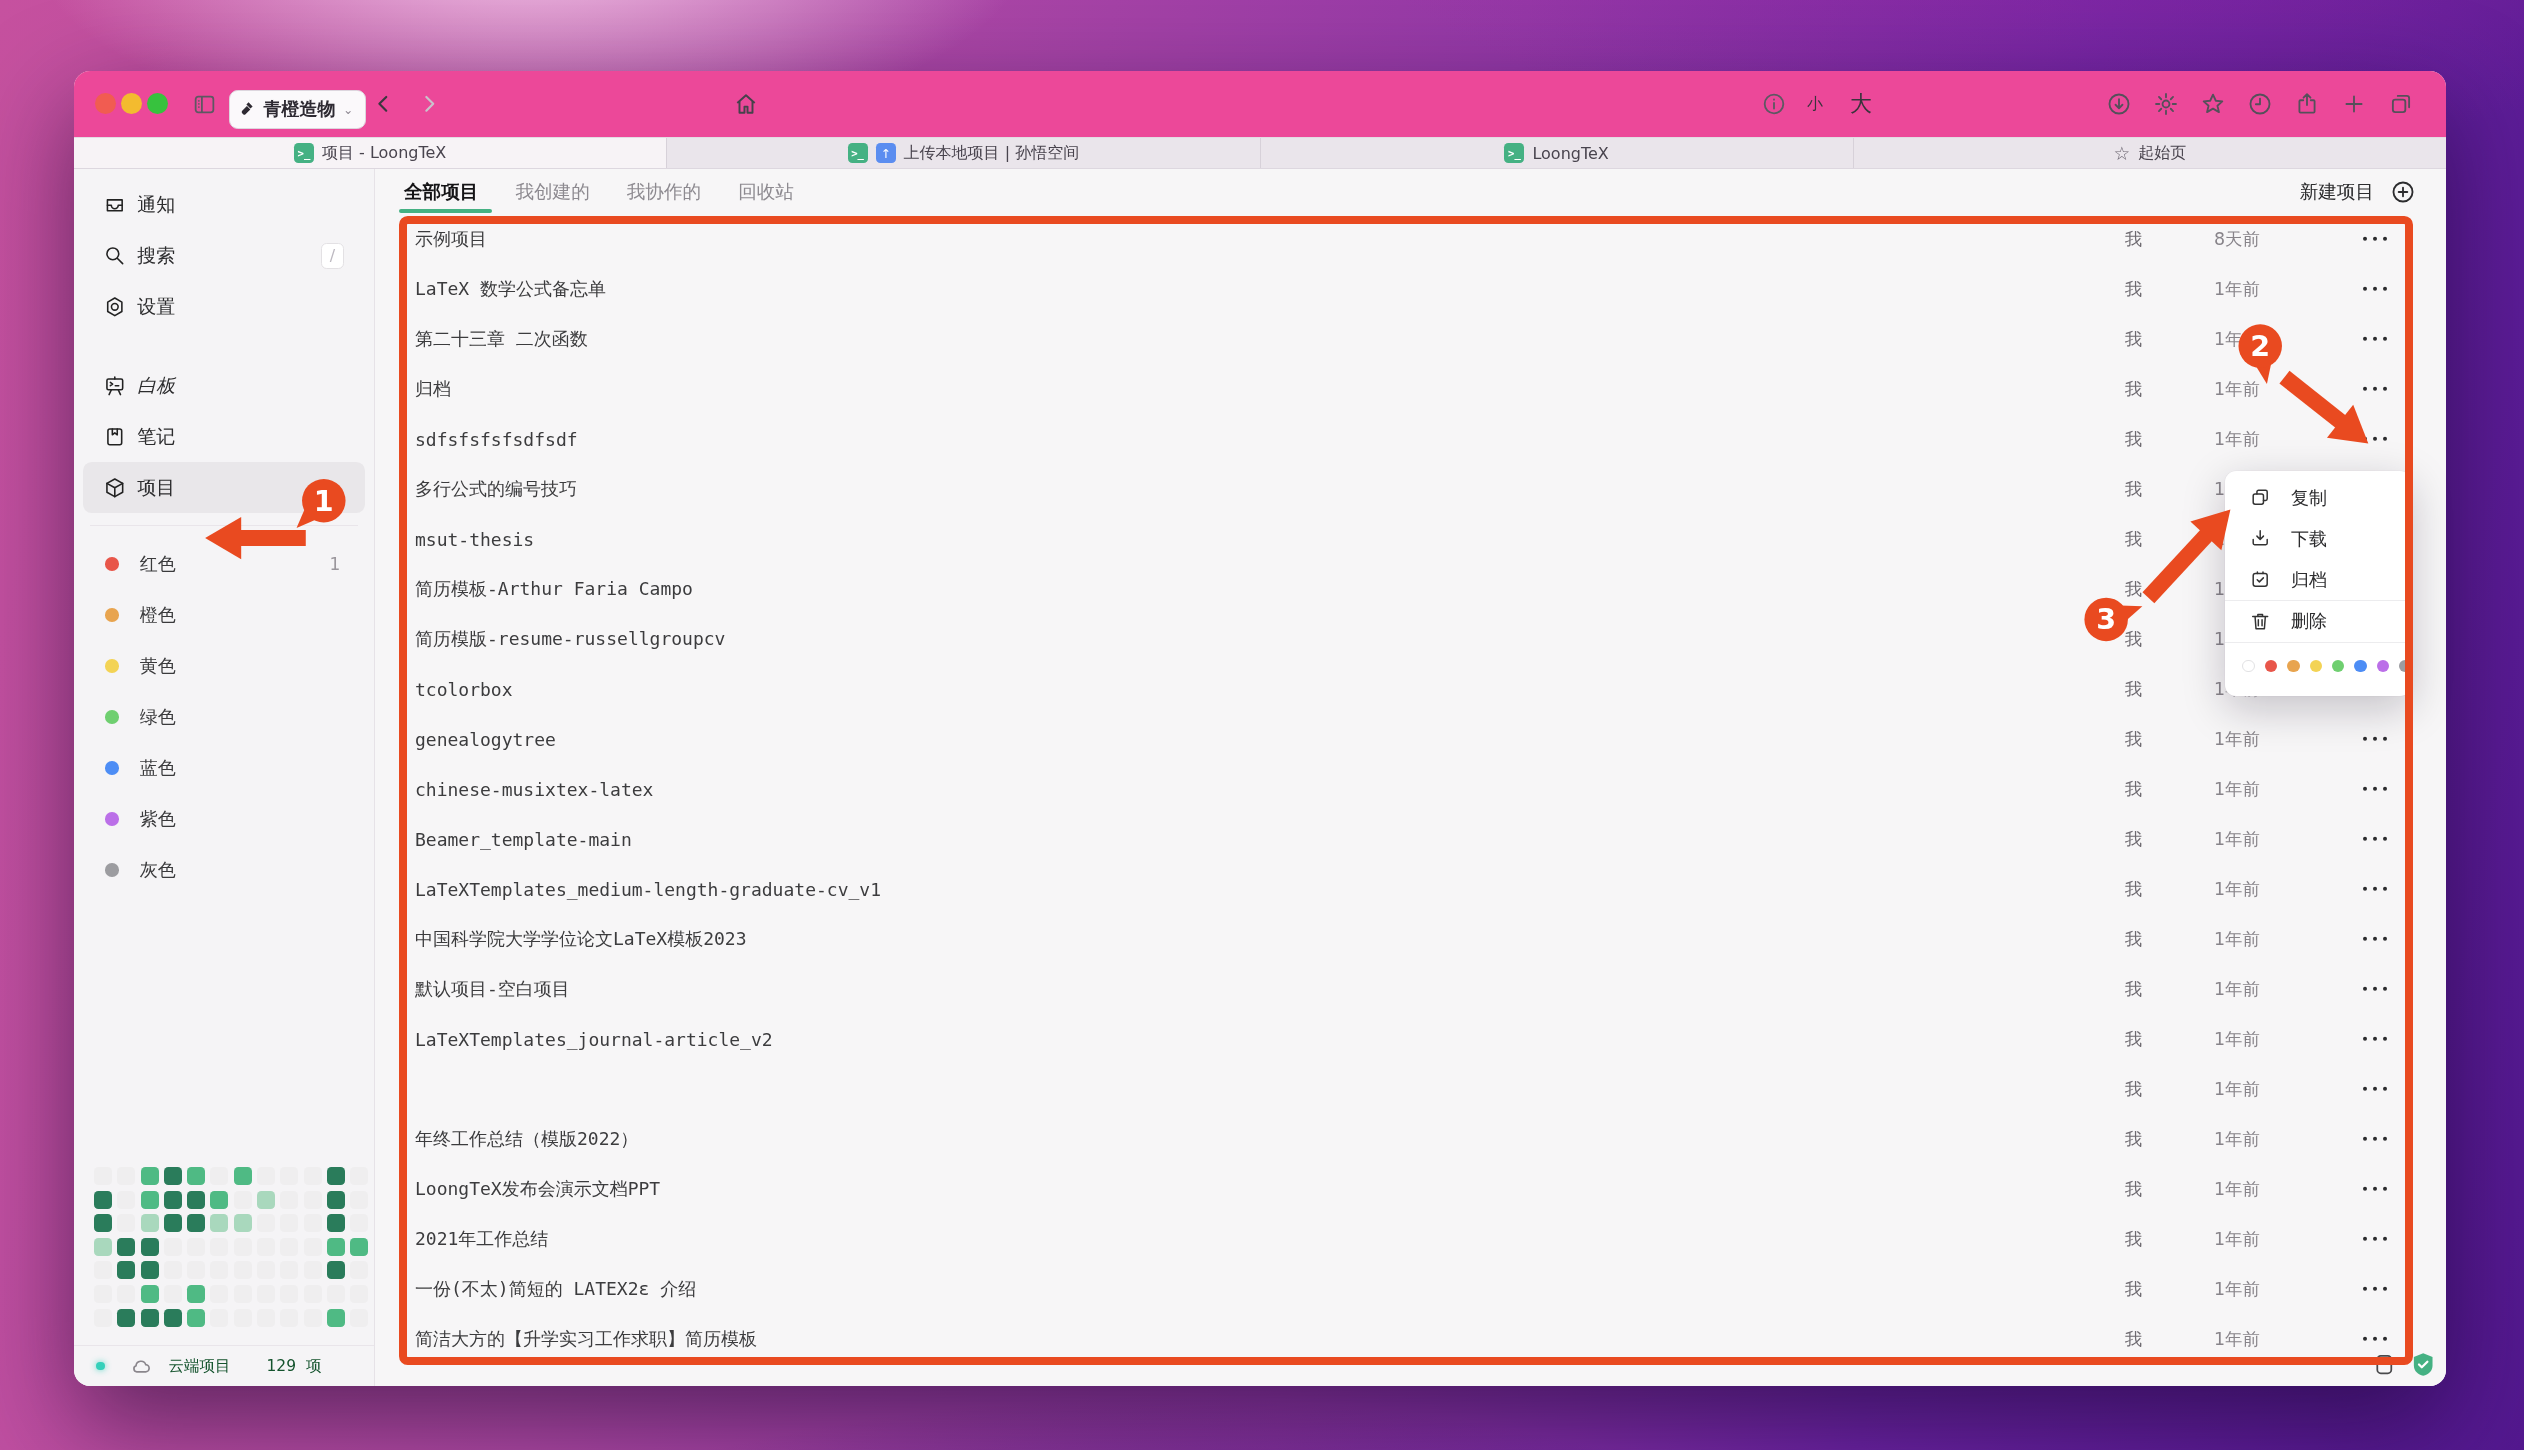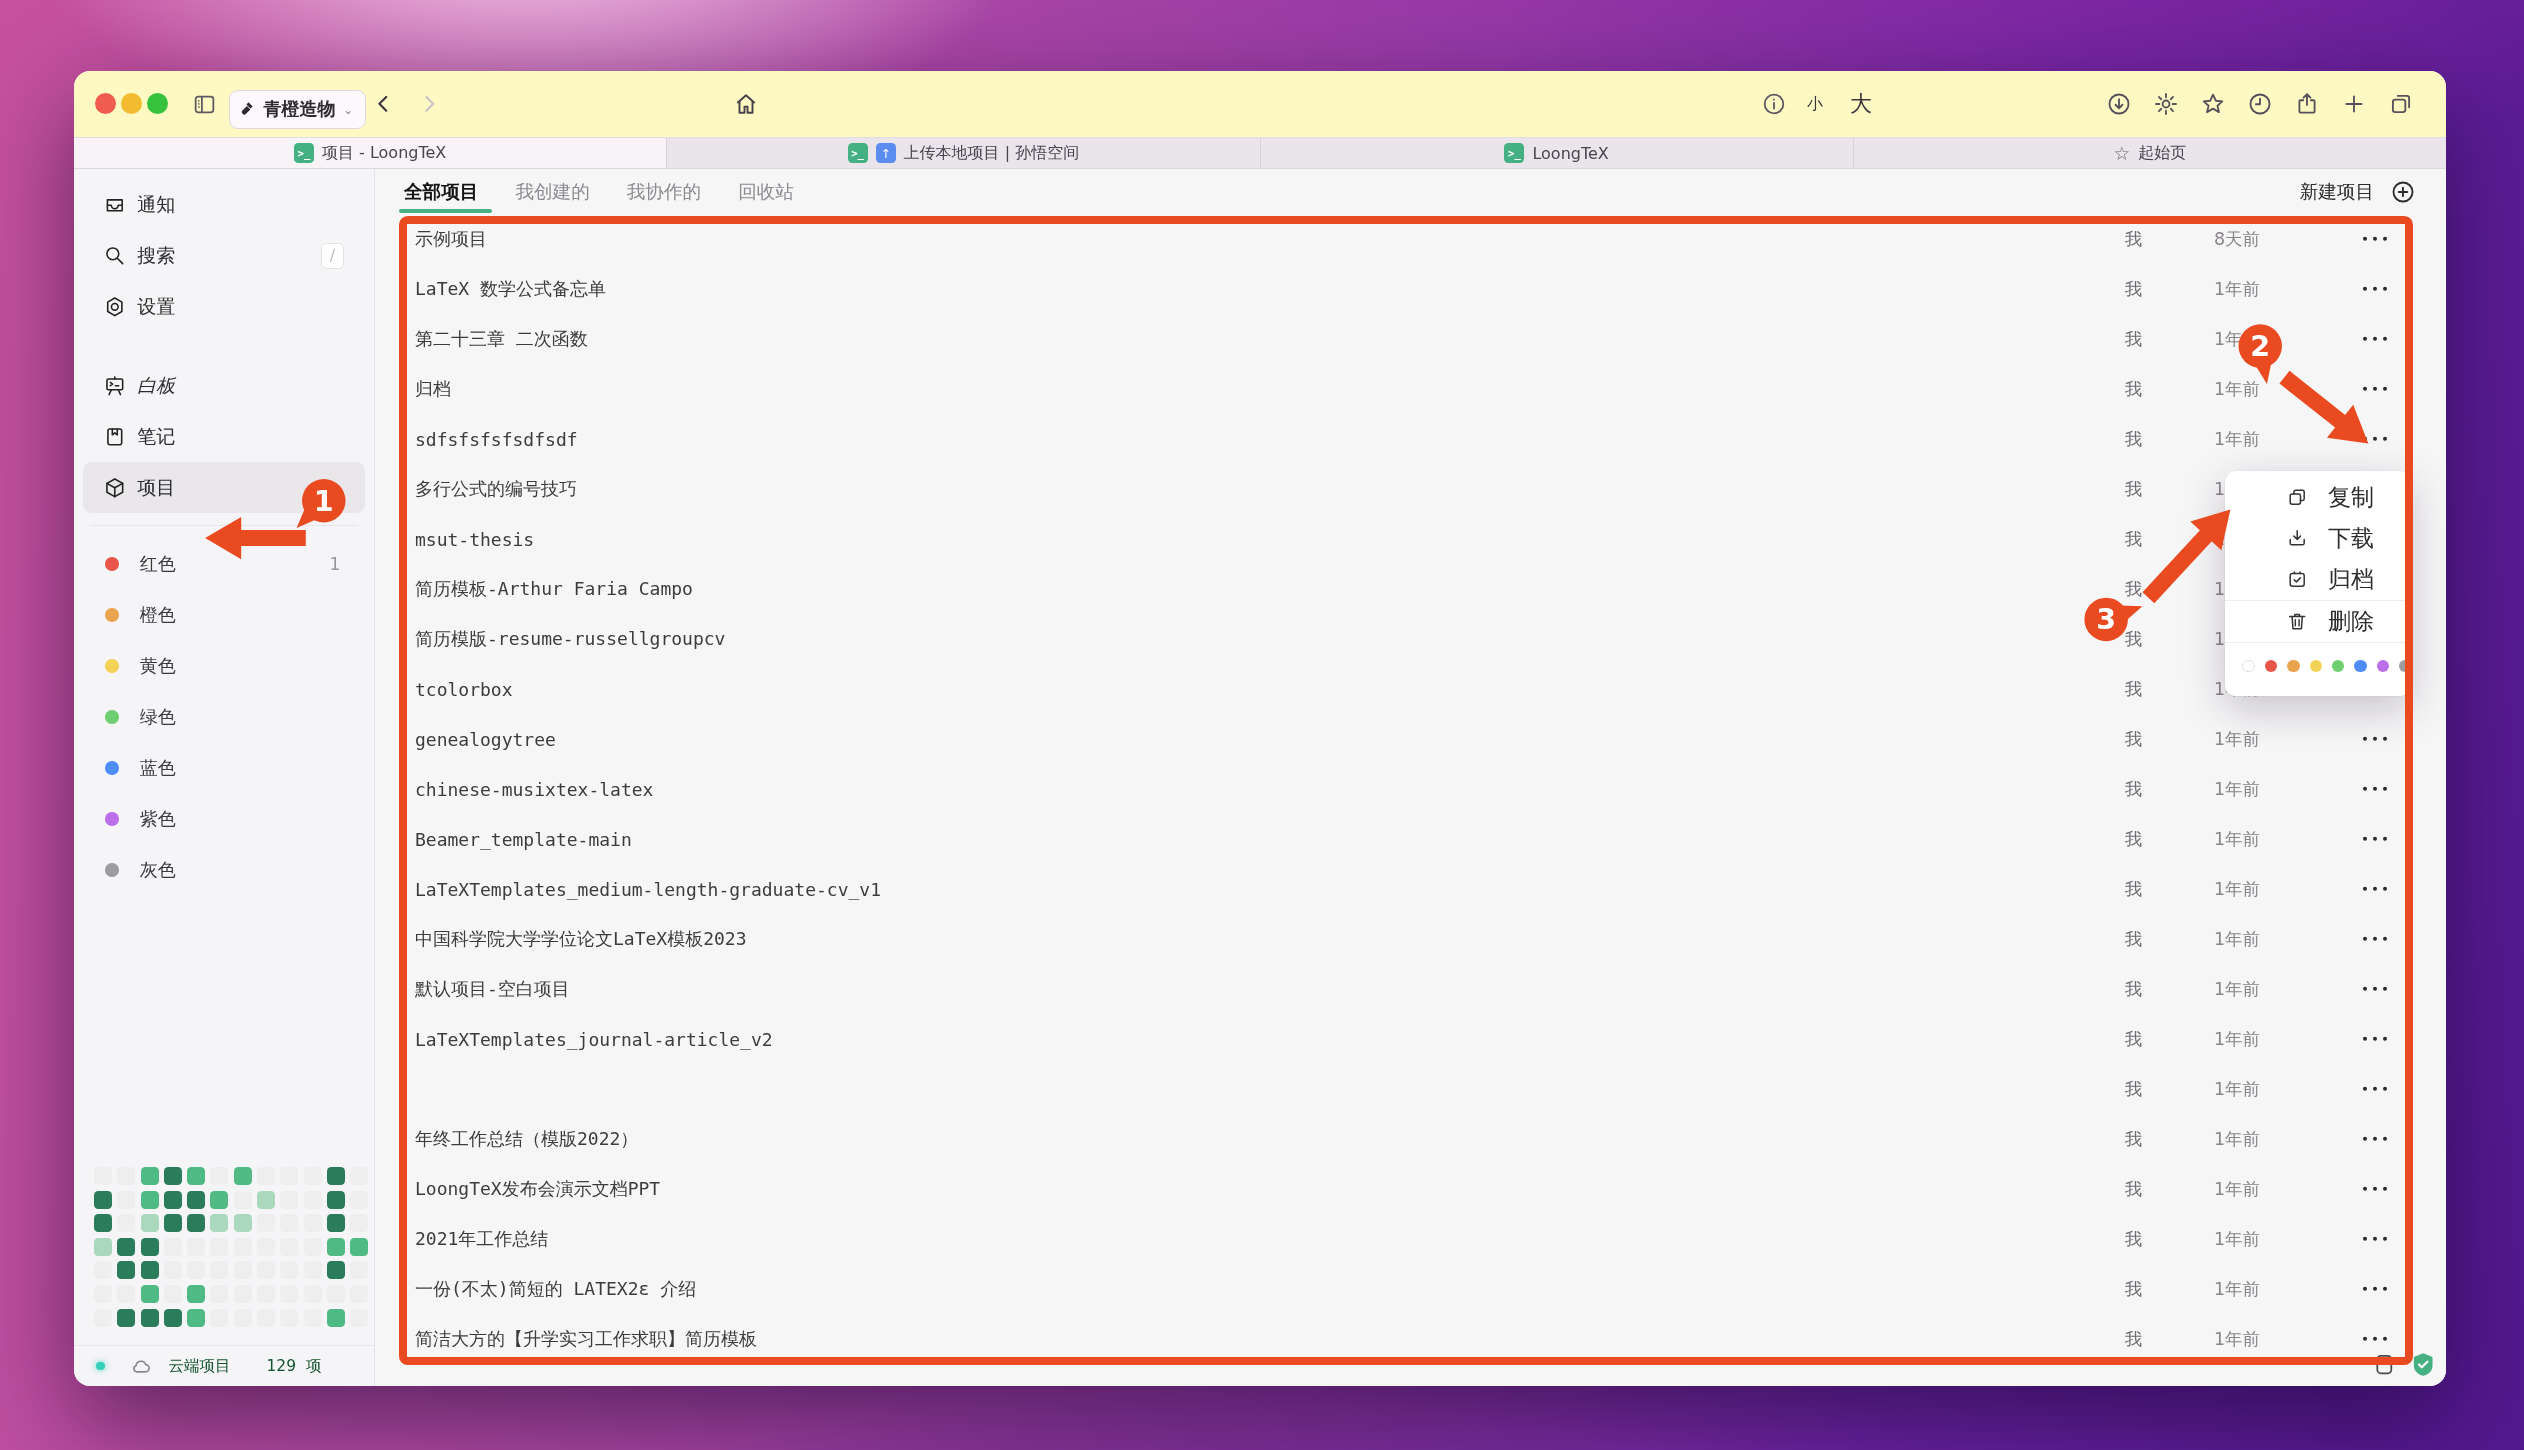--- a/index.html
+++ b/index.html
@@ -10,21 +10,21 @@
       radial-gradient(808px 323px at 21% -4%, rgba(246,205,235,.95), rgba(246,205,235,0) 62%),
       radial-gradient(1118px 497px at 82% -12%, rgba(164,44,160,.55), rgba(164,44,160,0) 70%),
       radial-gradient(1615px 808px at 46% 132%, #2c0f6e 18%, rgba(44,15,110,0) 64%),
       linear-gradient(100deg,#c6519f 0%,#b14aa5 28%,#9438a7 55%,#6d24a5 76%,#53188f 100%);
   }
   .window{ position:absolute; left:74px; top:71px; width:2372px; height:1315px;
     border-radius:16px; overflow:hidden; background:#f6f5f6;
     box-shadow:0 37px 99px rgba(18,4,40,.55); display:flex; flex-direction:column; }
 
   
-  .toolbar{ height:66px; background:#fef9c3; position:relative; flex:none; }
+  .toolbar{ height:66px; background:#ec4899; position:relative; flex:none; }
   .toolbar svg, .menu svg, .nav-item svg { display:block; }
   .lights{ position:absolute; left:21px; top:22.4px; display:flex; gap:5px; }
   .light{ width:21px; height:21px; border-radius:50%; }
   .light.r{ background:#f15c51; } .light.y{ background:#f3bb2f; } .light.g{ background:#37c23e; }
   .tb-ico{ position:absolute; color:#5d5862; }
   .pill{ position:absolute; left:155px; top:18.6px; height:39px; padding:0 11.2px 0 8.7px;
     border:1.2px solid #ddd6de; border-radius:8.7px; background:#fbf9fb; display:flex;
     align-items:center; gap:7.5px; color:#2e2a32; font-size:18px; font-weight:bold; }
   .pill .chev{ font-size:12.4px; color:#8a848e; font-weight:normal; }
   .urlbar{ position:absolute; left:704px; top:18.6px; width:905px; height:39px;
@@ -100,21 +100,21 @@
     font-size:17.4px; color:#88848a; white-space:nowrap;}
   .pdots{ position:absolute; left:1969px; width:62px; top:50%; transform:translateY(-50%);
     display:flex; justify-content:center; gap:5.6px; }
   .pdots i{ width:4.3px; height:4.3px; border-radius:50%; background:#2b2b2d; }
 
   
   .menu{ position:absolute; left:2225px; top:471px; width:186px; background:#fff;
     border-radius:11.2px; box-shadow:0 12.4px 43px rgba(20,10,30,.22), 0 0 0 0.6px #efecef;
     z-index:40; padding:6.2px 0; }
   .menu-item{ height:41px; display:flex; align-items:center; padding-left:23.6px; gap:20px;
-    font-size:23px; color:#2c2c2e;justify-content:center; }
+    font-size:18px; color:#2c2c2e; }
   .menu-item svg{ color:#333; }
   .mdiv{ height:0.6px; background:#ececee; }
   .mcolors{ height:47px; display:flex; align-items:center; padding-left:17.4px; gap:10px; }
   .mcolor{ width:12.4px; height:12.4px; border-radius:50%; flex:none;}
   .mcolor.none{ background:#fff; border:1.2px solid #e2e2e4; }
 
   
   .redrect{ position:absolute; left:399px; top:216px; width:2014px; height:1149px;
     border:8px solid #e94a20; border-radius:8.7px; z-index:50; pointer-events:none; }
   #annotation-svg{ position:absolute; left:0; top:0; z-index:70; pointer-events:none; }

